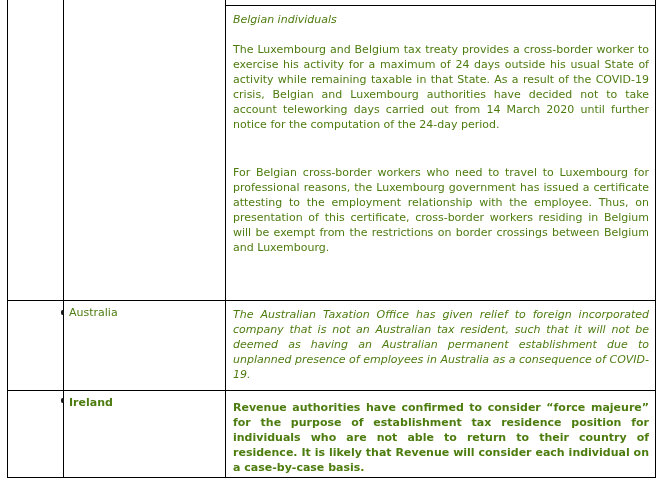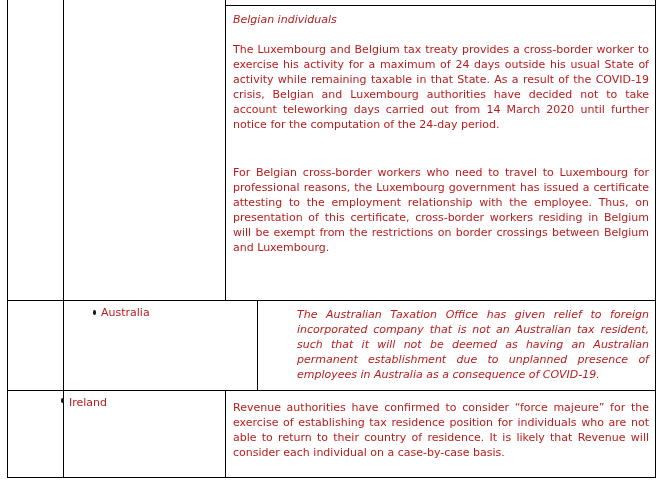--- a/index.html
+++ b/index.html
@@ -7,43 +7,43 @@
     padding: 0;
     background: #ffffff;
   }
   .page {
     position: relative;
     width: 660px;
     height: 485px;
     background: #ffffff;
     overflow: hidden;
     font-family: "DejaVu Sans", sans-serif;
-    color: #b91c1c;
+    color: #4d7c0f;
   }
   .doc-table {
     position: absolute;
     left: 7px;
     top: 0;
     width: 649px;
     height: 478px;
     box-sizing: border-box;
     border-left: 1px solid #000;
     border-right: 1px solid #000;
     border-bottom: 1px solid #000;
     font-size: 11px;
     line-height: 15px;
   }
   .row {
     display: flex;
     box-sizing: border-box;
     width: 100%;
   }
   .row-1 { height: 300px; }
-  .row-2 { height: 90px; border-top: 1px solid #000; gap: 32px; }
-  .row-3 { height: 88px; border-top: 1px solid #000; }
+  .row-2 { height: 90px; border-top: 1px solid #000; }
+  .row-3 { height: 88px; border-top: 1px solid #000; font-weight: bold; }
 
   .c1 {
     width: 56px;
     flex: 0 0 56px;
     box-sizing: border-box;
     border-right: 1px solid #000;
   }
   .c2 {
     width: 162px;
     flex: 0 0 162px;
@@ -125,18 +125,18 @@
       </div>
     </div>
 
     <div class="row row-3">
       <div class="c1"></div>
       <div class="c2">
         <span class="bullet-mark"></span>
         <span class="country-label">Ireland</span>
       </div>
       <div class="c3">
-        <p class="para">Revenue authorities have confirmed to consider “force majeure” for the exercise of establishing tax residence position for individuals who are not able to return to their country of residence. It is likely that Revenue will consider each individual on a case-by-case basis.</p>
+        <p class="para">Revenue authorities have confirmed to consider “force majeure” for the purpose of establishment tax residence position for individuals who are not able to return to their country of residence. It is likely that Revenue will consider each individual on a case-by-case basis.</p>
       </div>
     </div>
 
   </div>
 </div>
 
 </body></html>

